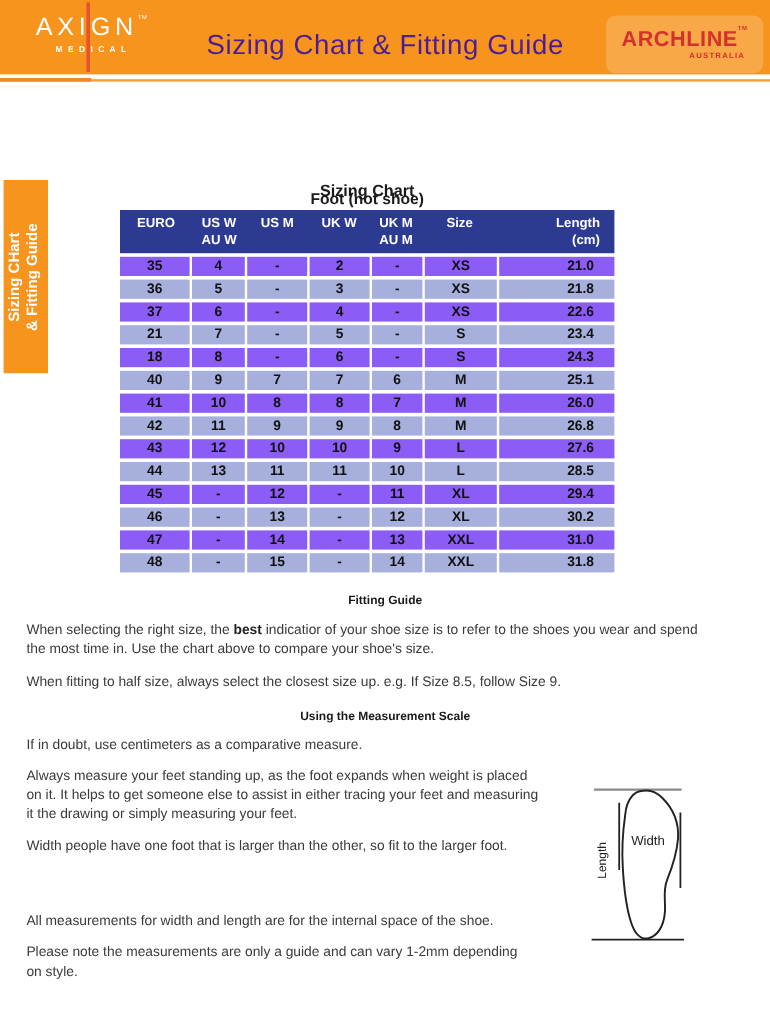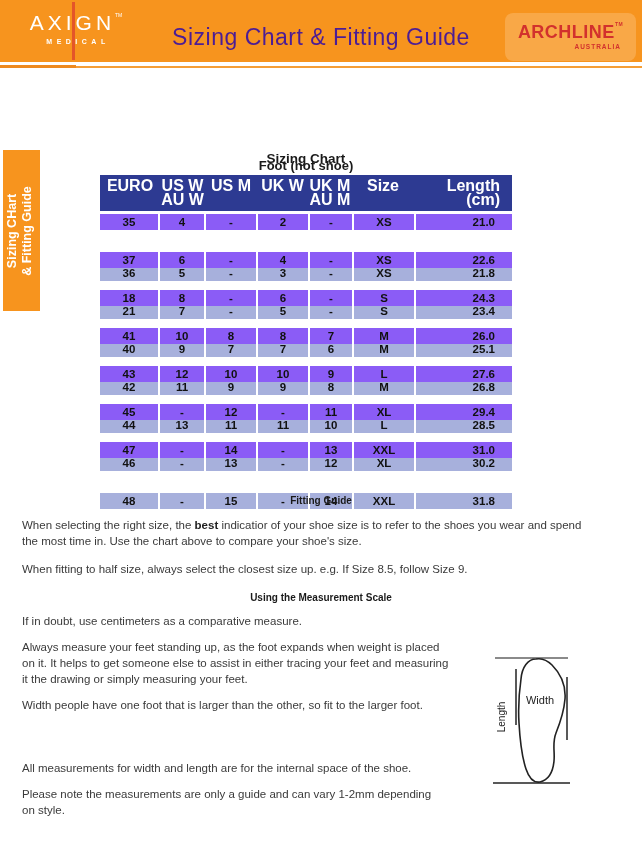--- a/index.html
+++ b/index.html
@@ -32,30 +32,30 @@
     transform:translate(-50%,-50%) rotate(-90deg); text-align:center;
     color:#ffffff; font-weight:bold; font-size:12.5px; line-height:15px; }
   
   .sizing-title { position:absolute; left:100px; top:151px; width:412px; text-align:center;
     font-size:13.5px; font-weight:bold; color:#1a1a1a; }
   .foot-note { position:absolute; left:100px; top:158px; width:412px; text-align:center;
     font-size:13px; font-weight:bold; color:#1a1a1a; }
   .sizing-table { position:absolute; left:100px; top:175px; width:412px; }
   .st-header { display:grid; grid-template-columns:60px 45px 52px 51px 44px 62px 98px;
     background:#2D3A92; height:36px; }
-  .st-hcell { color:#ffffff; font-weight:bold; font-size:16px; line-height:14px;
+  .st-hcell { color:#ffffff; font-weight:bold; font-size:11px; line-height:14px;
     text-align:center; white-space:pre-line; padding-top:4px; }
   .st-hcell.c6 { text-align:right; padding-right:12px; }
   .st-body { display:grid; row-gap:3px; margin-top:3px; }
   .st-row { display:grid; grid-template-columns:58px 44px 50px 50px 42px 60px 96px;
     column-gap:2px; height:16px; }
   .st-cell { font-size:11.5px; font-weight:bold; color:#111; line-height:16px; text-align:center; }
   .st-cell.c6 { text-align:right; padding-right:17px;padding-left:28px; }
   .row-odd  .st-cell { background:#8b5cf6; }
-  .row-even .st-cell { background:#A7B0DC;margin-top:32px; }
+  .row-even .st-cell { background:#A7B0DC; }
   
   .sec-heading { position:absolute; left:0; width:642px; text-align:center;
     font-size:10px; font-weight:bold; color:#1a1a1a; }
   .para { position:absolute; left:22px; width:606px; font-size:11.5px; line-height:16px;
     color:#3a3a3a; white-space:pre-line; }
   .para b { color:#222; }
   
   .foot-diagram { position:absolute; left:488px; top:645px; }
 </style>
 </head>

